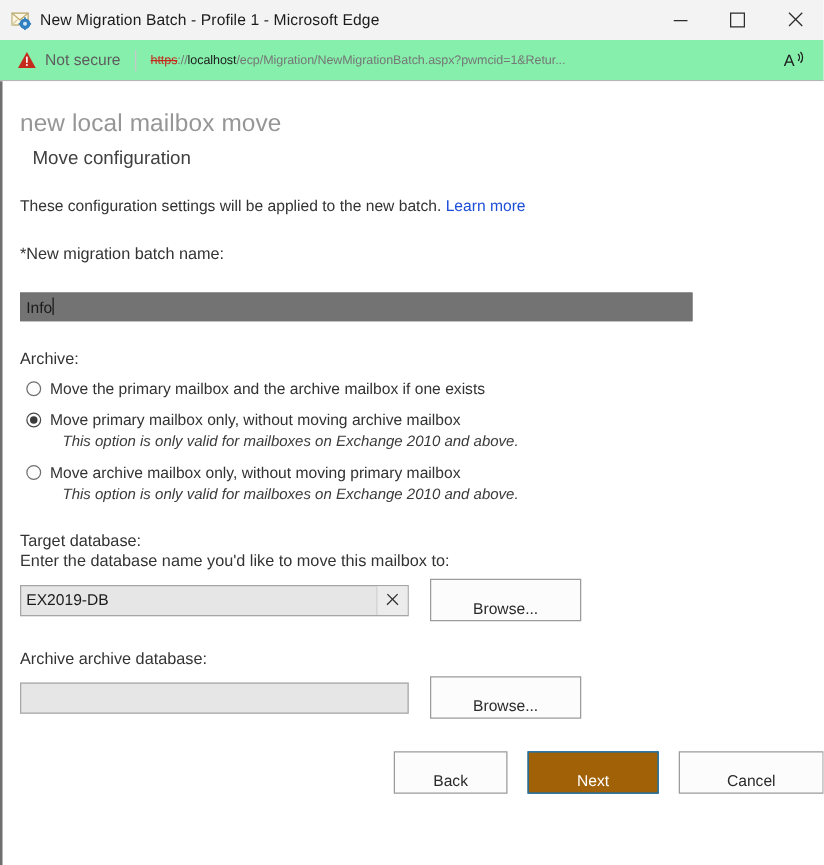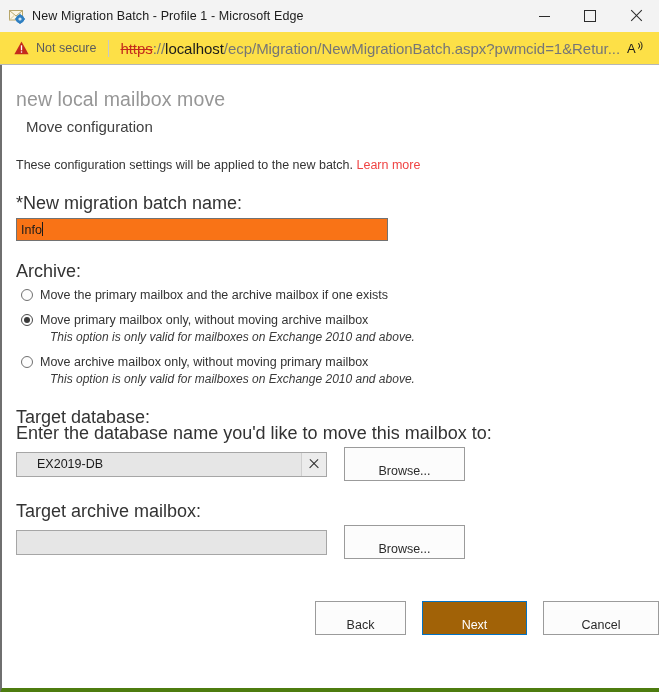--- a/index.html
+++ b/index.html
@@ -65,21 +65,21 @@
   .glyph-close::before, .glyph-close::after {
     content: ""; position: absolute; left: -1px; top: 5px;
     width: 15px; height: 1px; background: #2b2b2b;
   }
   .glyph-close::before { transform: rotate(45deg); }
   .glyph-close::after  { transform: rotate(-45deg); }
 
   
   .addressbar {
     height: 32px;
-    background: #fde047;
+    background: #86efac;
     display: flex;
     align-items: center;
     position: relative;
     border-bottom: 1px solid #b6b6b6;
   }
   .warn-tri {
     margin-left: 14px;
     margin-right: 7px;
     width: 15px; height: 14px;
     position: relative;
@@ -92,21 +92,21 @@
     white-space: nowrap;
   }
   .vsep {
     width: 1px;
     height: 17px;
     background: #c8c8c8;
     margin: 0 11px 0 12px;
     flex: 0 0 auto;
   }
   .url {
-    font-size: 15px;
+    font-size: 10px;
     color: #767676;
     white-space: nowrap;
     overflow: hidden;
     letter-spacing: -0.05px;
   }
   .url .strike {
     color: #c42b1c;
     text-decoration: line-through;
     text-decoration-color: #c42b1c;
   }
@@ -122,21 +122,21 @@
     justify-content: center;
     cursor: default;
   }
 
   
   .page {
     position: relative;
     height: 628px;
     background: #ffffff;
     border-left: 2px solid #6f6f6f;
-    border-bottom: 5px solid #4d7c0f;
+    border-bottom: 1px solid #4d7c0f;
     box-sizing: border-box;
     overflow: hidden;
   }
   .content {
     padding: 22px 0 0 14px;
   }
 
   h1.ecp-title {
     font-size: 19.5px;
     font-weight: 400;
@@ -152,44 +152,44 @@
     margin: 6px 0 0 10px;
     line-height: 19px;
   }
   .desc {
     font-size: 12.5px;
     color: #333333;
     margin-top: 21px;
     line-height: 16px;
   }
   .desc a {
-    color: #ef4444;
+    color: #1d4ed8;
     text-decoration: none;
   }
   .fieldlabel {
-    font-size: 18px;
+    font-size: 13px;
     color: #333333;
     line-height: 16px;
   }
   .mt-grp { margin-top: 22px; }
   .caret {
     display: inline-block;
     width: 1px;
     height: 14px;
     background: #1b1b1b;
     vertical-align: -2px;
     margin-left: 0px;
   }
   .fakeinput {
     box-sizing: border-box;
-    width: 372px;
+    width: 538px;
     height: 23px;
-    margin-top: 7px;
+    margin-top: 23px;
     border: 1px solid #727272;
-    background: #f97316;
+    background: #737373;
     font-size: 12.5px;
     color: #1b1b1b;
     padding: 3px 0 0 4px;
     line-height: 15px;
   }
 
   
   .radios { margin-top: 8px; }
   .radio-row {
     display: flex;
@@ -247,21 +247,21 @@
     border: 1px solid #a6a6a6;
     background: #e6e6e6;
     display: flex;
     align-items: center;
     position: relative;
   }
   .db-field.empty { background: #e6e6e6; }
   .db-value {
     font-size: 12.5px;
     color: #1b1b1b;
-    padding-left: 20px;
+    padding-left: 4px;
     flex: 1 1 auto;
     white-space: nowrap;
     overflow: hidden;
   }
   .db-clear {
     width: 24px;
     height: 23px;
     background: #ececec;
     border-left: 1px solid #cfcfcf;
     display: flex;
@@ -418,21 +418,21 @@
           <span class="db-value">EX2019-DB</span>
           <span class="db-clear">
               <span class="x-glyph"></span>
             </span>
         </div>
         <button class="btn browse">Browse...</button>
       </div>
     </div>
 
     <div class="mt-grp">
-      <div class="fieldlabel">Target archive mailbox:</div>
+      <div class="fieldlabel">Archive archive database:</div>
       <div class="db-row">
         <div class="db-field empty">
           <span class="db-value"></span>
         </div>
         <button class="btn browse">Browse...</button>
       </div>
     </div>
 
 
   </div>

